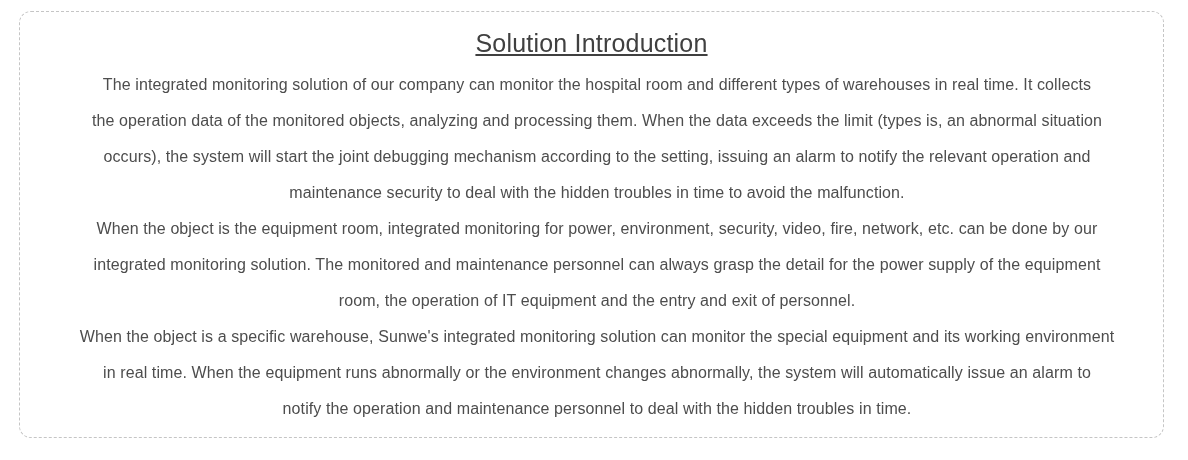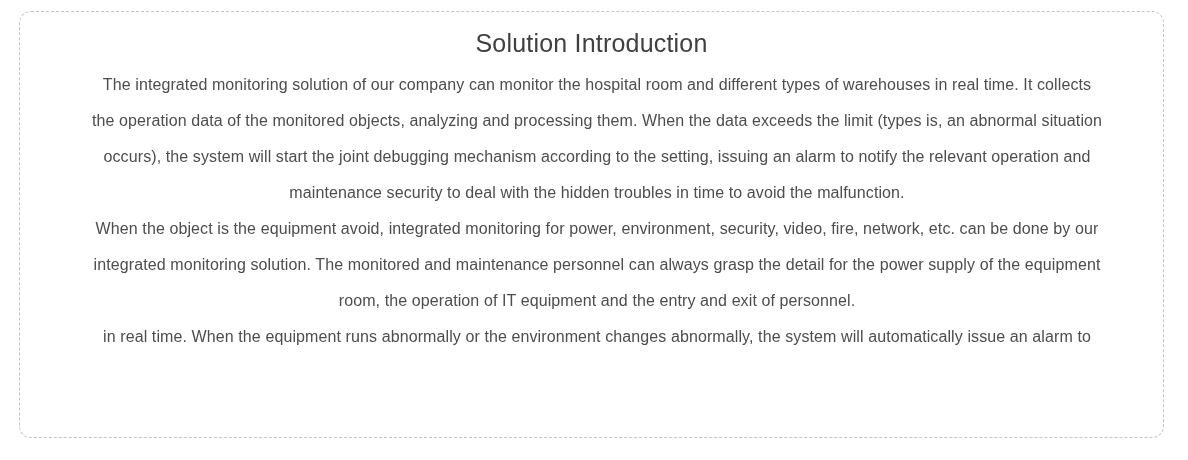--- a/index.html
+++ b/index.html
@@ -24,20 +24,21 @@
   }
   .panel-title {
     margin: 0;
     padding-top: 15px;
     text-align: center;
     font-size: 25px;
     line-height: 32px;
     font-weight: 400;
     color: #404040;
     letter-spacing: 0.2px;
+    text-decoration: underline;
   }
   .section-body {
     padding: 8px 18px 0 29px;
   }
   .para {
     margin: 0;
     text-align: center;
   }
   .line {
     font-size: 16px;
@@ -54,21 +55,23 @@
 <div class="panel">
   <h1 class="panel-title">Solution Introduction</h1>
   <div class="section-body">
     <div class="para">
       <div class="line">The integrated monitoring solution of our company can monitor the hospital room and different types of warehouses in real time. It collects</div>
       <div class="line">the operation data of the monitored objects, analyzing and processing them. When the data exceeds the limit (types is, an abnormal situation</div>
       <div class="line">occurs), the system will start the joint debugging mechanism according to the setting, issuing an alarm to notify the relevant operation and</div>
       <div class="line">maintenance security to deal with the hidden troubles in time to avoid the malfunction.</div>
     </div>
     <div class="para">
-      <div class="line">When the object is the equipment avoid, integrated monitoring for power, environment, security, video, fire, network, etc. can be done by our</div>
+      <div class="line">When the object is the equipment room, integrated monitoring for power, environment, security, video, fire, network, etc. can be done by our</div>
       <div class="line">integrated monitoring solution. The monitored and maintenance personnel can always grasp the detail for the power supply of the equipment</div>
       <div class="line">room, the operation of IT equipment and the entry and exit of personnel.</div>
     </div>
     <div class="para">
+      <div class="line">When the object is a specific warehouse, Sunwe's integrated monitoring solution can monitor the special equipment and its working environment</div>
       <div class="line">in real time. When the equipment runs abnormally or the environment changes abnormally, the system will automatically issue an alarm to</div>
+      <div class="line">notify the operation and maintenance personnel to deal with the hidden troubles in time.</div>
     </div>
   </div>
 </div>
 
 </body></html>

